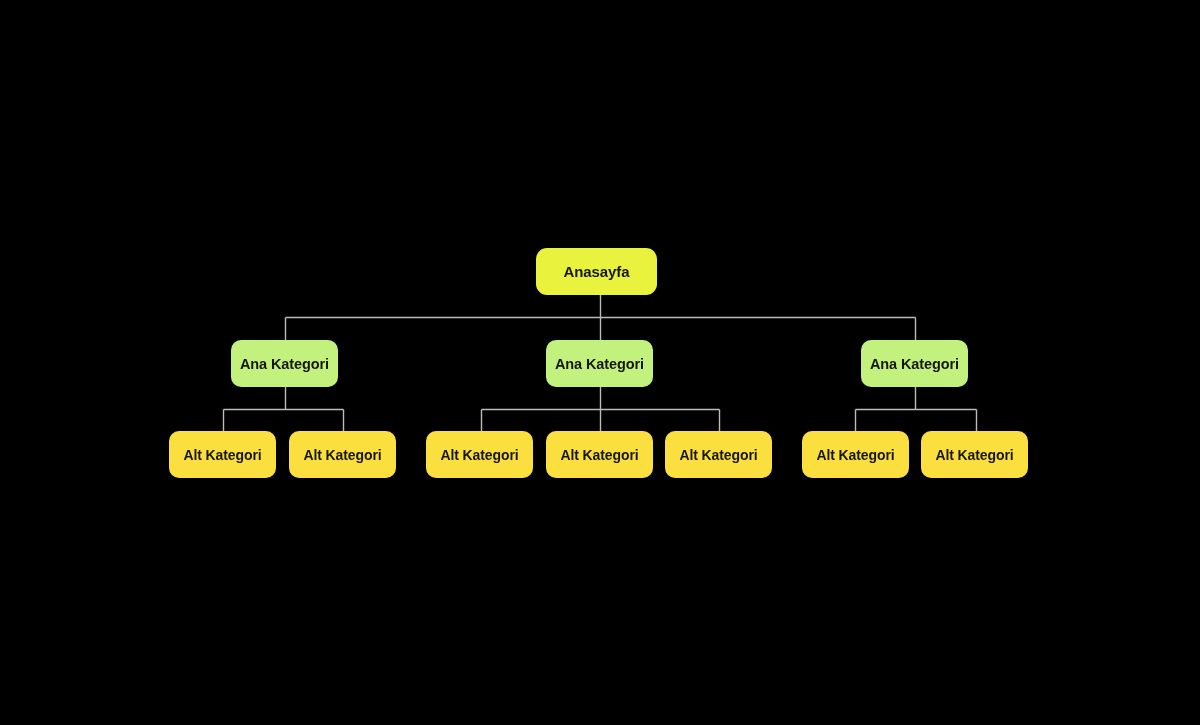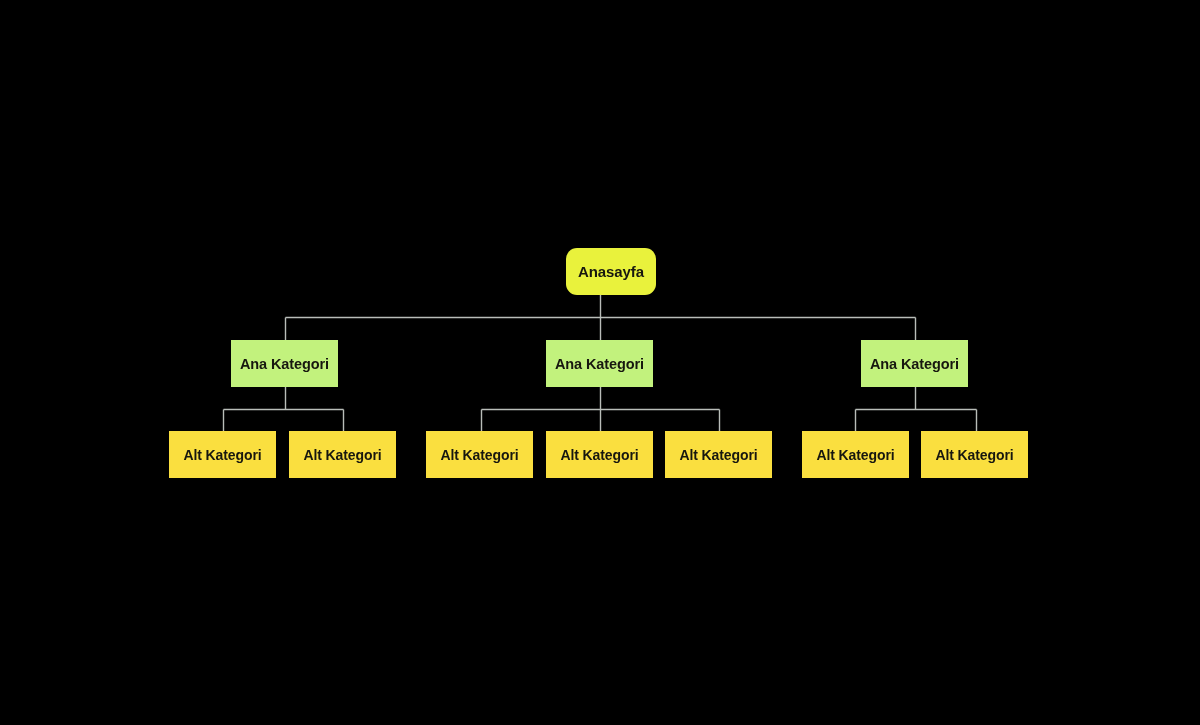--- a/index.html
+++ b/index.html
@@ -27,21 +27,21 @@
     width: 1200px;
     height: 725px;
     pointer-events: none;
   }
   .node {
     position: absolute;
     box-sizing: border-box;
     display: flex;
     align-items: center;
     justify-content: center;
-    border-radius: 0;
+    border-radius: 10px;
     color: #17170f;
     font-weight: bold;
     letter-spacing: -0.1px;
     white-space: nowrap;
     user-select: none;
     z-index: 2;
   }
   .node-root {
     font-size: 15px;
     border-radius: 11px;
@@ -75,21 +75,21 @@
         <path d="M 481.5 409.5 L 481.5 431" stroke="#b9bdb9"></path>
         <path d="M 600.5 409.5 L 600.5 431" stroke="#b9bdb9"></path>
         <path d="M 719.5 409.5 L 719.5 431" stroke="#b9bdb9"></path>
         <path d="M 915.5 387 L 915.5 409.5" stroke="#b9bdb9"></path>
         <path d="M 855.5 409.5 L 976.5 409.5" stroke="#b9bdb9"></path>
         <path d="M 855.5 409.5 L 855.5 431" stroke="#b9bdb9"></path>
         <path d="M 976.5 409.5 L 976.5 431" stroke="#b9bdb9"></path>
       </g>
   </svg>
 
-  <div class="node node-root" style="left: 566px; top: 248px; width: 90px; height: 47px; background: rgb(233, 242, 60); color: rgb(23, 23, 15);">
+  <div class="node node-root" style="left: 536px; top: 248px; width: 121px; height: 47px; background: rgb(233, 242, 60); color: rgb(23, 23, 15);">
     <span>Anasayfa</span>
   </div>
 
   <div class="node node-main" style="left: 231px; top: 340px; width: 107px; height: 47px; background: rgb(194, 242, 125); color: rgb(23, 23, 15);">
     <span>Ana Kategori</span>
   </div>
   <div class="node node-main" style="left: 546px; top: 340px; width: 107px; height: 47px; background: rgb(194, 242, 125); color: rgb(23, 23, 15);">
     <span>Ana Kategori</span>
   </div>
   <div class="node node-main" style="left: 861px; top: 340px; width: 107px; height: 47px; background: rgb(194, 242, 125); color: rgb(23, 23, 15);">

